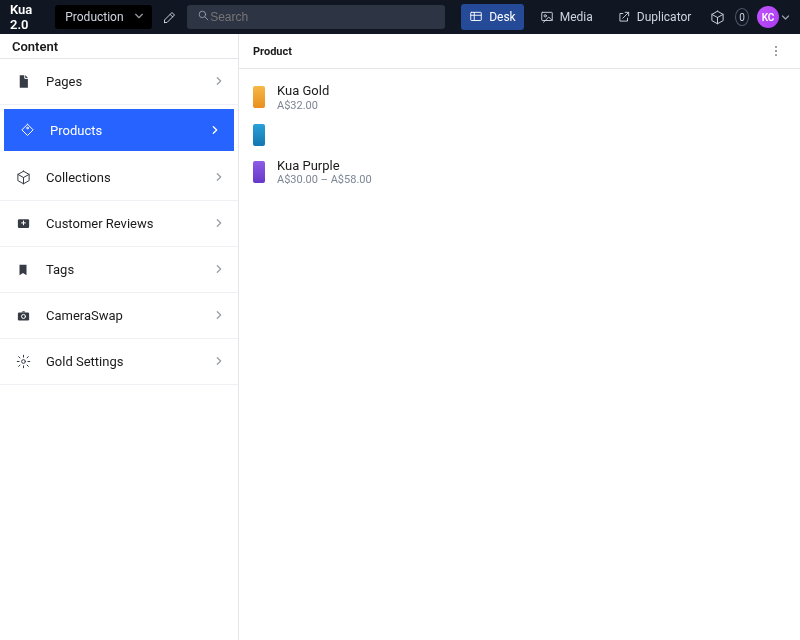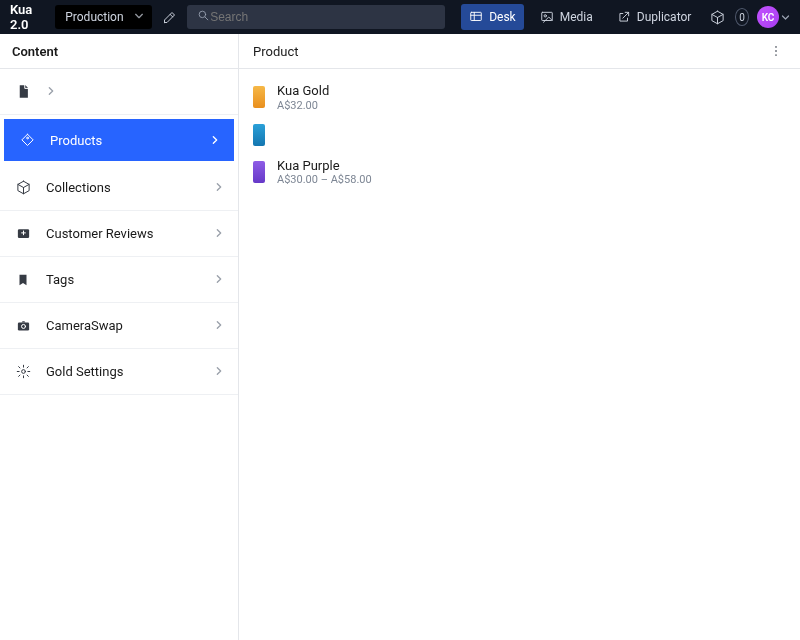--- a/index.html
+++ b/index.html
@@ -18,32 +18,32 @@
   .navbar .spacer { flex: 1; }
   .tool { height: 26px; display: flex; align-items: center; gap: 6px; padding: 0 8px; border-radius: 3px; font-size: 12px; color: #cfd5e0; cursor: pointer; text-align: right; }
   .tool.active { background: #254a98; color: #fff; }
   .nav-badge { width: 18px; height: 18px; border-radius: 50%; border: 1px solid #515a6e; display: flex; align-items: center; justify-content: center; font-size: 10px; color: #cfd5e0; }
   .avatar { width: 22px; height: 22px; border-radius: 50%; background: linear-gradient(135deg,#c353ff,#a83cf0); color: #fff; font-size: 10px; font-weight: 600; display: flex; align-items: center; justify-content: center; cursor: pointer; }
   .avatar-wrap { display: flex; align-items: center; gap: 2px; }
 
   
   .main { flex: 1; display: flex; min-height: 0; background: #fff; }
   .sidebar { width: 239px; border-right: 1px solid #e4e6ea; display: flex; flex-direction: column; }
-  .sidebar-header { height: 35px; display: flex; align-items: center; padding: 0 12px; font-weight: 600; font-size: 13px; border-bottom: 1px solid #e4e6ea; }
+  .sidebar-header { height: 25px; display: flex; align-items: center; padding: 0 12px; font-weight: 600; font-size: 13px; border-bottom: 1px solid #e4e6ea; }
   .sidebar-items { display: flex; flex-direction: column; padding-top: 0; }
   .side-item { height: 46px; display: flex; align-items: center; padding: 0 14px; gap: 14px; border-bottom: 1px solid #eef0f3; cursor: pointer; position: relative; }
   .side-item .label { flex: 1; font-size: 13px; color: #1a1a1a; }
   .side-item .chev { color: #9aa0aa; }
   .side-item .ico { width: 18px; display: flex; justify-content: center; color: #363b44; }
   .side-item.active { margin: 4px; border-radius: 0; border-bottom: none; background: #2764ff; color: #fff; height: 42px; }
   .side-item.active .label, .side-item.active .ico, .side-item.active .chev { color: #fff; }
 
   .content { flex: 1; display: flex; flex-direction: column; min-width: 0; }
   .content-header { height: 35px; display: flex; align-items: center; padding: 0 14px; border-bottom: 1px solid #e4e6ea; }
-  .content-header .title { font-weight: 400; font-size: 13px; flex: 1; }
+  .content-header .title { font-weight: 700; font-size: 11px; flex: 1; }
   .kebab { width: 20px; height: 20px; display: flex; align-items: center; justify-content: center; cursor: pointer; color: #6a6f78; }
 
   .product-list { padding: 8px 4px; }
   .product-row { display: flex; align-items: center; gap: 12px; padding: 6px 10px; border-radius: 3px; cursor: pointer; }
   .thumb { width: 12px; height: 22px; border-radius: 2px; flex-shrink: 0; }
   .thumb.gold   { background: linear-gradient(#f6b847,#e98f1d); }
   .thumb.blue   { background: linear-gradient(#2aa0d8,#1476b0); }
   .thumb.purple { background: linear-gradient(#8e5ce6,#6639c8); }
   .p-name { font-size: 13px; color: #1a1a1a; line-height: 1.2; }
   .p-price { font-size: 11px; color: #7d8694; }
@@ -135,20 +135,21 @@
     <div class="sidebar-header">Content</div>
     <div class="sidebar-items">
 
       <div class="side-item">
         <span class="ico">
             <svg width="15" height="15" viewBox="0 0 24 24">
               <path d="M6 2h9l4 4v16H6z" fill="currentColor" stroke="none"></path>
               <path d="M14 2v5h5" stroke="#fff"></path>
             </svg>
           </span>
+        <span class="label">Pages</span>
         <span class="chev"><svg width="10" height="10" viewBox="0 0 12 12">
               <path d="M4 2l4 4-4 4"></path>
             </svg></span>
       </div>
 
       <div class="side-item active">
         <span class="ico">
             <svg width="15" height="15" viewBox="0 0 24 24">
               <path d="M12 2l9 9-9 9-9-9 9-9z"></path>
               <circle cx="12" cy="8" r="1.4"></circle>

